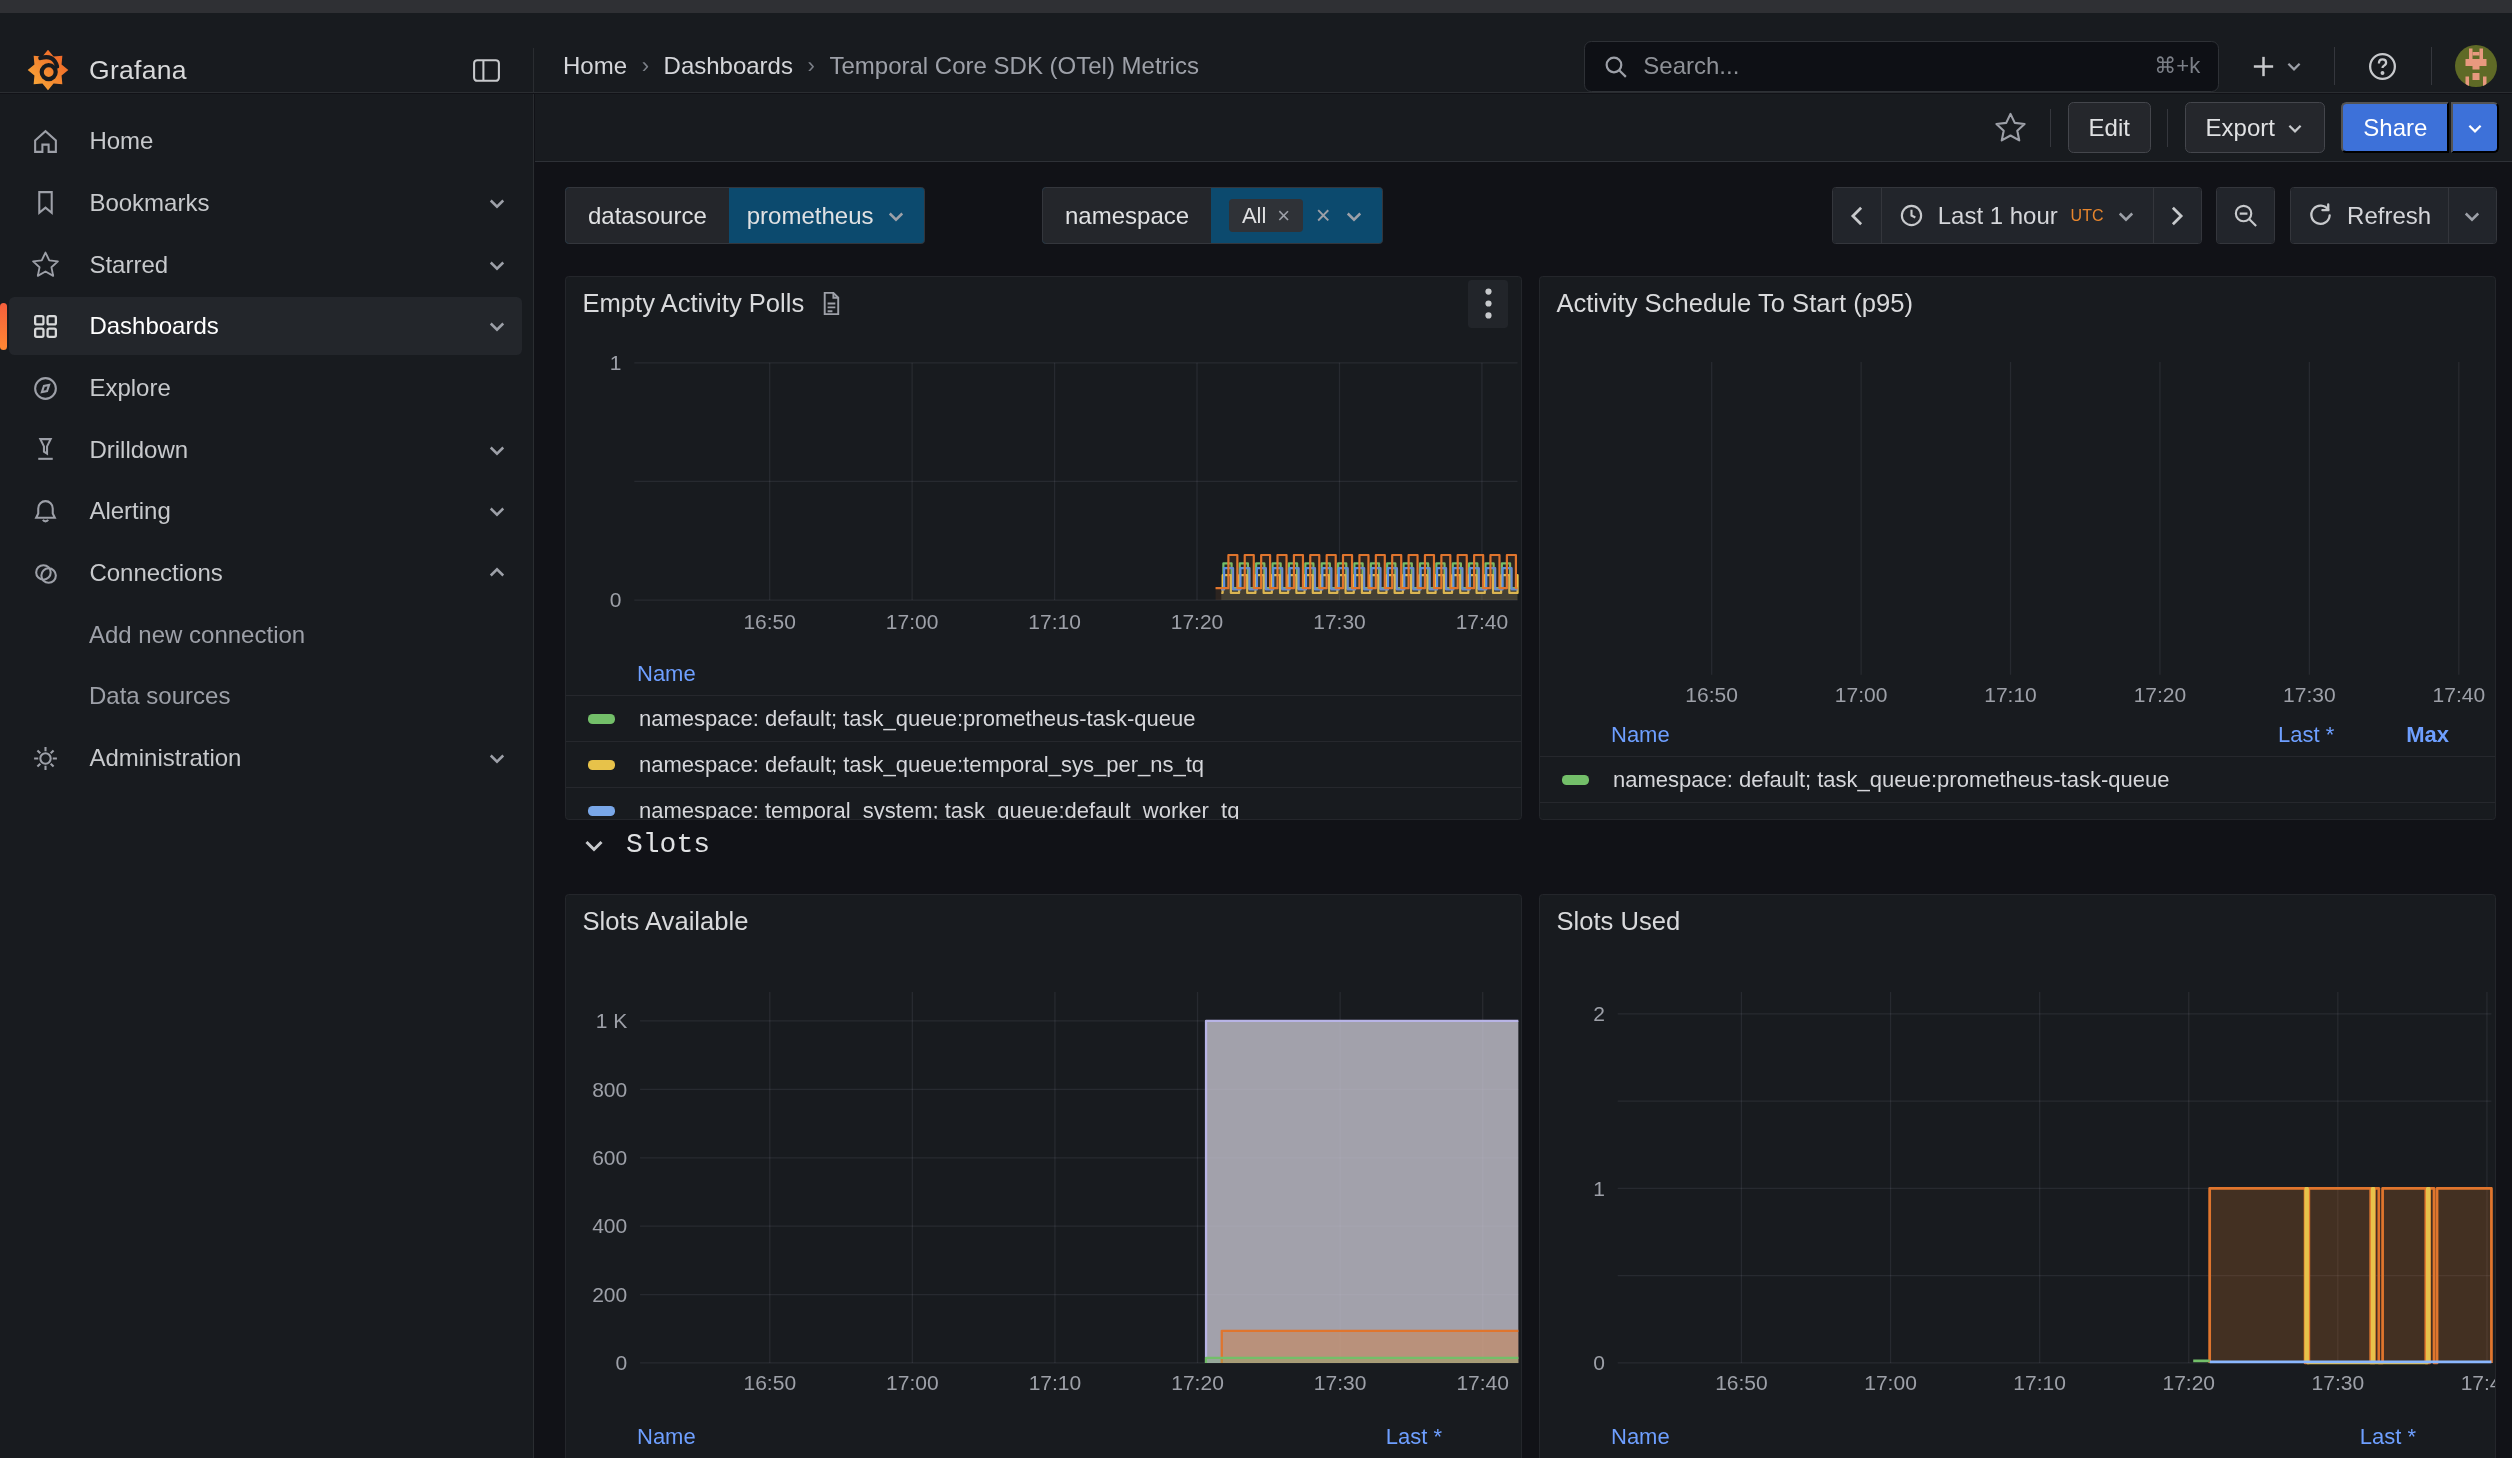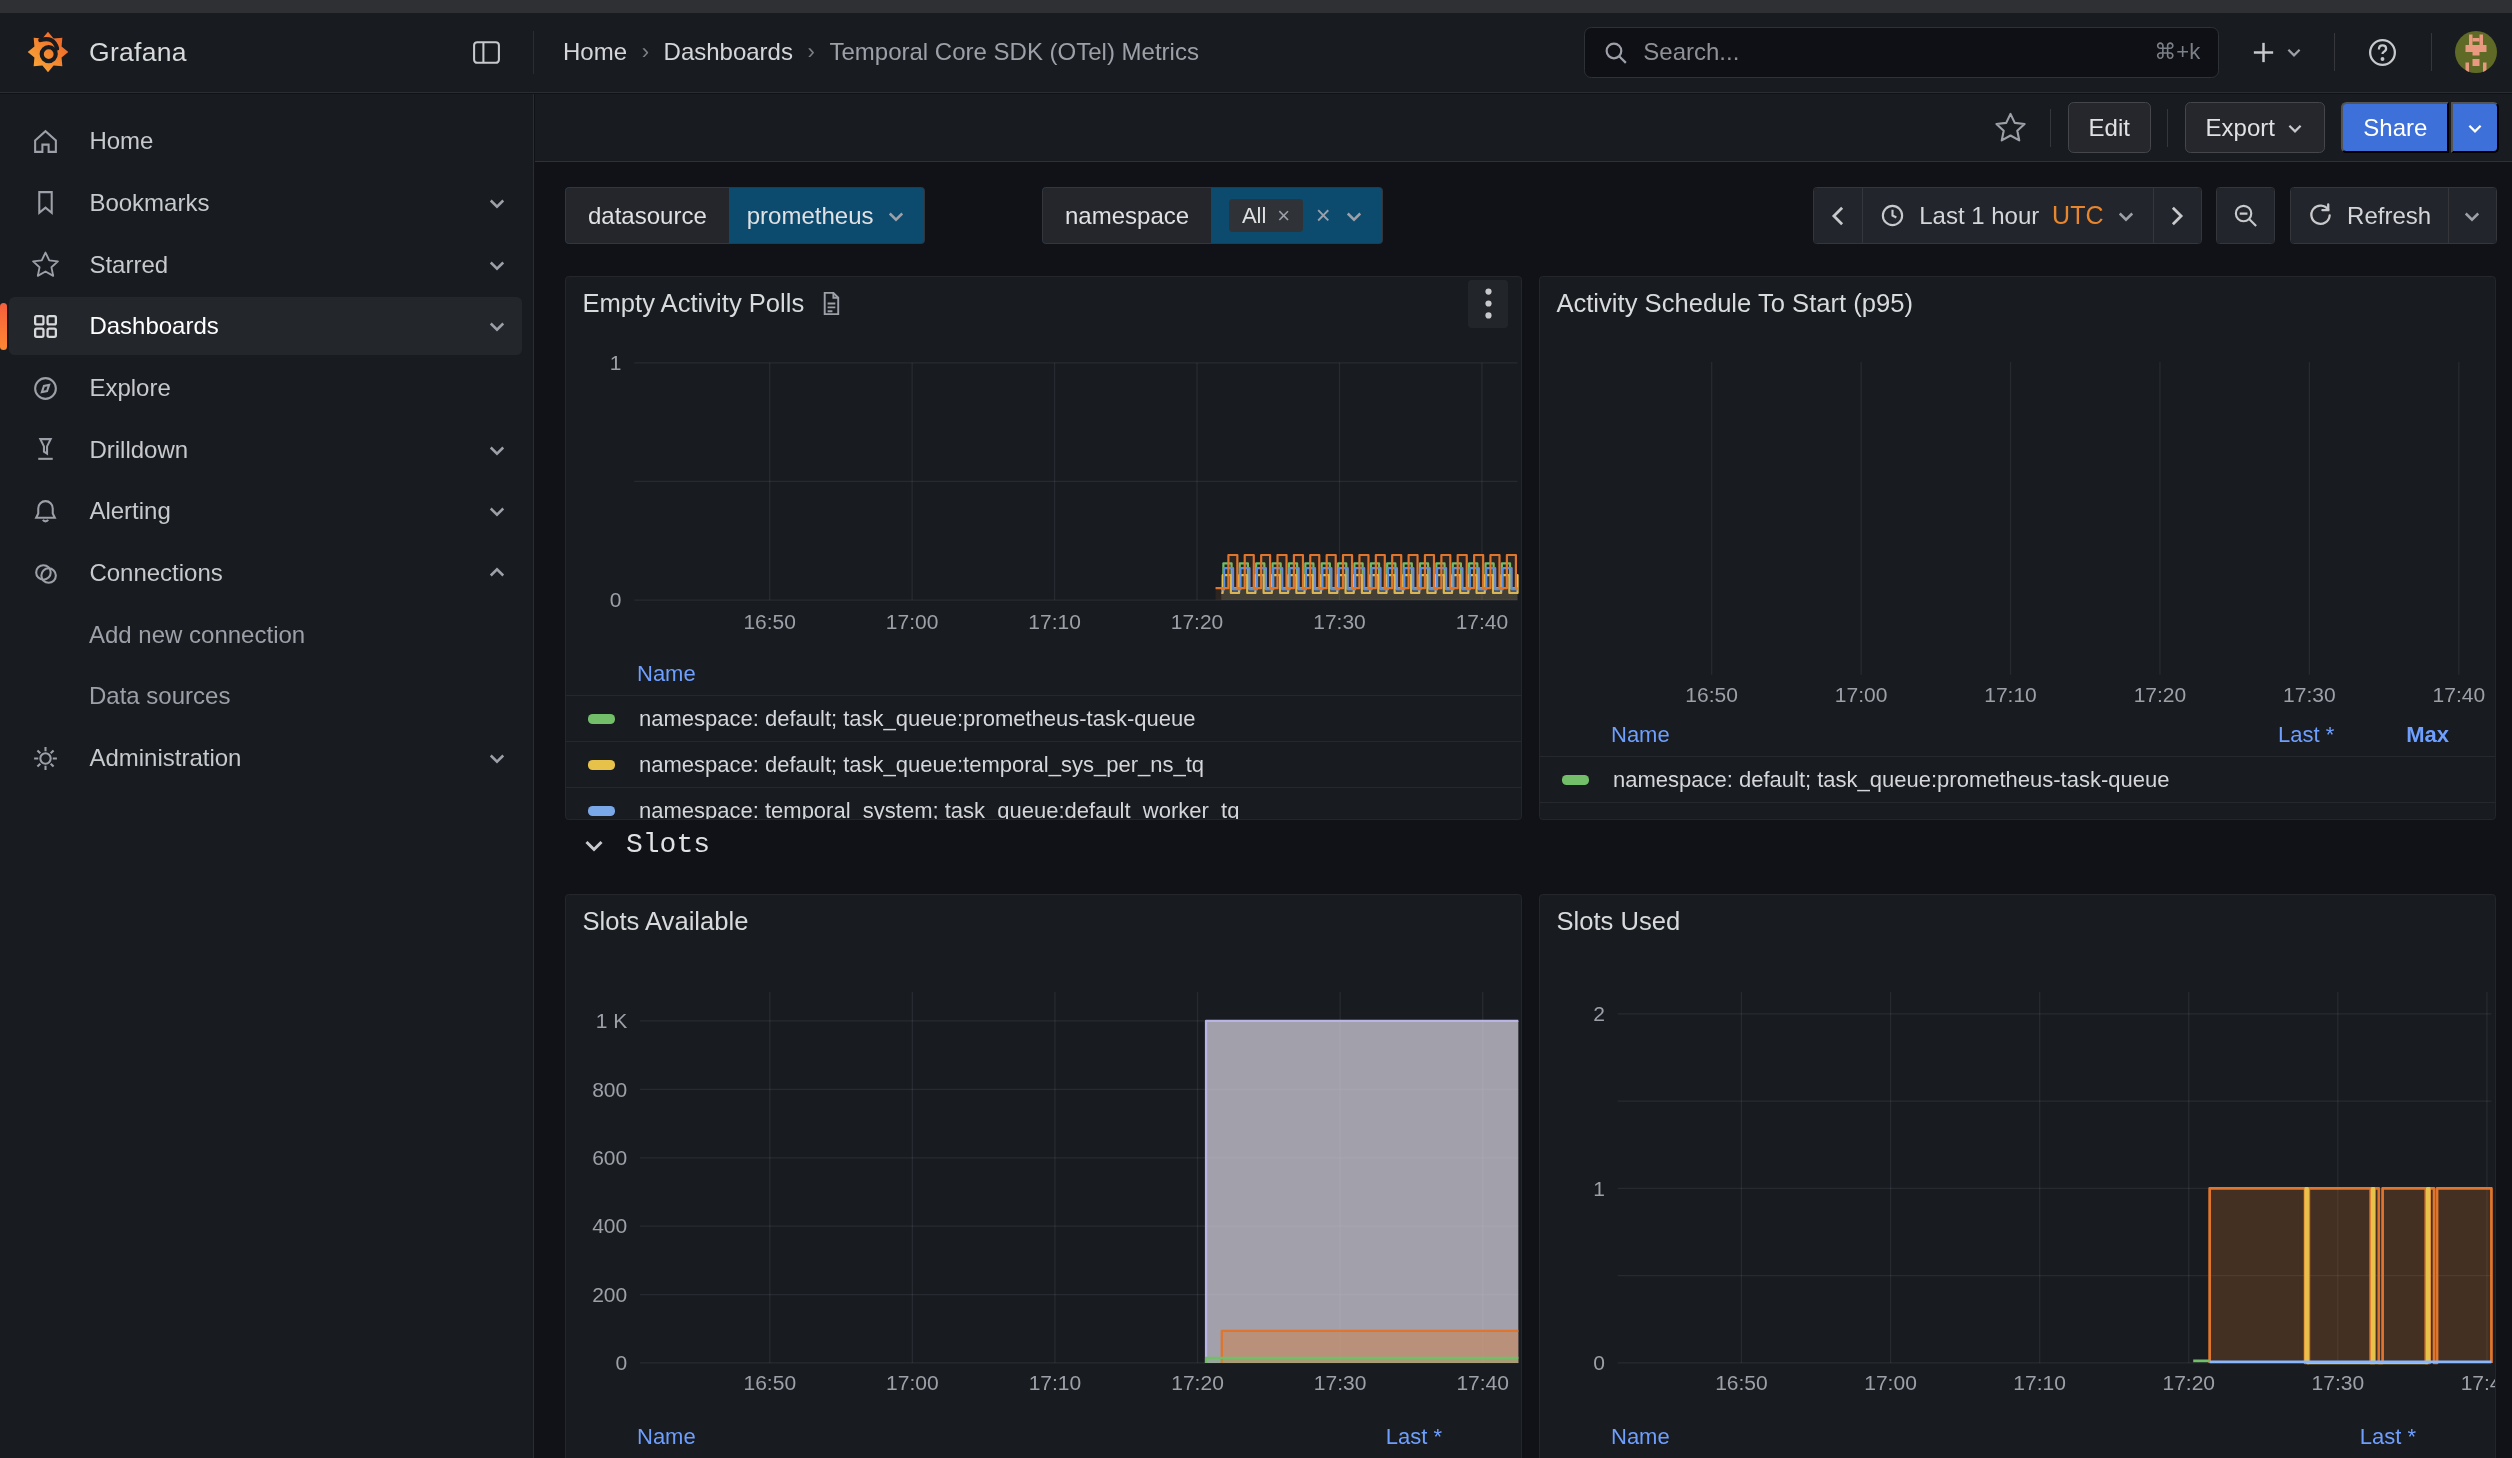--- a/index.html
+++ b/index.html
@@ -3,21 +3,21 @@
 <meta charset="utf-8">
 <style>
   * { margin:0; padding:0; box-sizing:border-box; }
   html,body { width:2512px; height:1458px; overflow:hidden; }
   body { background:#111217; font-family:"Liberation Sans", sans-serif; color:#D5D6DA; position:relative; }
   .abs { position:absolute; }
 
   
   #top-strip { left:0; top:0; width:2512px; height:12.8px; background:#2F3034; }
   #header { left:0; top:12.8px; width:2512px; height:80px; background:#181B1F;
-            border-bottom:0.9px solid rgba(204,204,220,0.10); display:flex; align-items:center; }
+            border-bottom:0.9px solid rgba(204,204,220,0.10); display:flex; align-items:flex-end; }
   #header-left { width:534px; border-right:0.9px solid rgba(204,204,220,0.10);
                  display:flex; align-items:center; padding:0 24px 0 27px; gap:20px; }
   .brand { font-size:26.5px; color:#D8D9DA; font-weight:500; letter-spacing:0.3px; }
   .spacer { flex:1; }
   #header-main { flex:1; display:flex; align-items:center; padding:0 14.6px 0 29px; gap:24px; }
   .crumbs { display:flex; align-items:center; gap:14.6px; font-size:24px; white-space:nowrap; }
   .crumb { color:#D5D6DA; cursor:pointer; }
   .crumb.current { color:#9DA0A8; }
   .crumb-sep { color:#7B7F87; font-size:22px; }
   #search-box { width:635px; height:51px; background:#0E1015; border:0.9px solid #2E3136; border-radius:7.3px;
@@ -66,21 +66,21 @@
   .chip { background:#2F3237; border-radius:3.7px; display:flex; align-items:center; gap:11px;
           padding:3.7px 12.8px; font-size:22px; color:#E0E1E3; }
   .chip .x, .fg-value .x { color:#9DA0A8; cursor:pointer; }
   .time-wrap { position:absolute; top:187px; right:15.5px; display:flex; gap:14.6px; }
   .tgroup { display:flex; border:0.9px solid #34363C; border-radius:3.7px; overflow:hidden; }
   .tseg { background:#22252B; display:flex; align-items:center; justify-content:center;
           padding:0 16.4px; gap:12.8px; font-size:24px; color:#D5D6DA; cursor:pointer; height:55px;
           border-left:0.9px solid #34363C; }
   .tseg:first-child { border-left:none; }
   .tseg.narrow { width:48px; padding:0; }
-  .utc { color:#E8862D; font-weight:500; font-size:25px; }
+  .utc { color:#E8862D; font-weight:500; font-size:16px; }
 
   
   .panel { position:absolute; width:957px; background:#181B1F; border:0.9px solid #24262B;
            border-radius:3.7px; overflow:hidden; display:flex; flex-direction:column; }
   .panel-header { height:53px; display:flex; align-items:center; padding:0 12.8px 0 16.4px; gap:12.8px; flex:0 0 auto; }
   .panel-title { font-size:25.6px; font-weight:500; color:#D9DADC; white-space:nowrap; }
   .panel-menu { margin-left:auto; width:40px; height:48px; border-radius:3.7px;
                 background:rgba(204,204,220,0.06); display:flex; align-items:center; justify-content:center; cursor:pointer; }
   .chart { position:relative; width:100%; flex:0 0 auto; cursor:crosshair; }
   .chart svg { position:absolute; left:0; top:0; }

